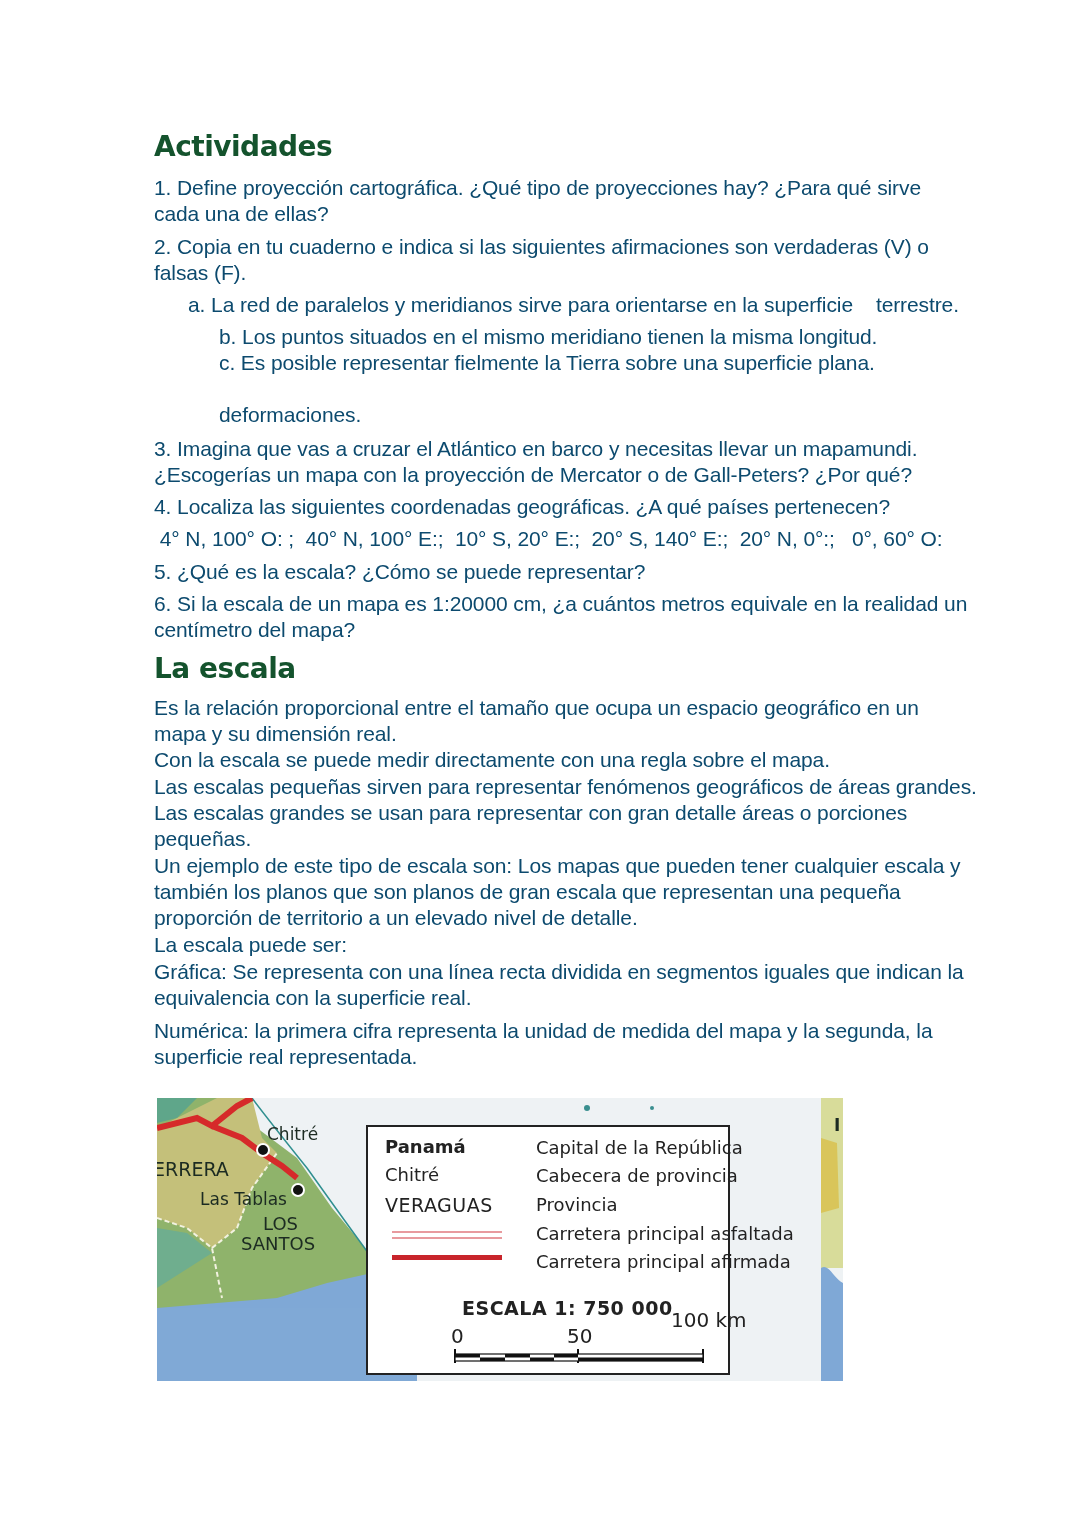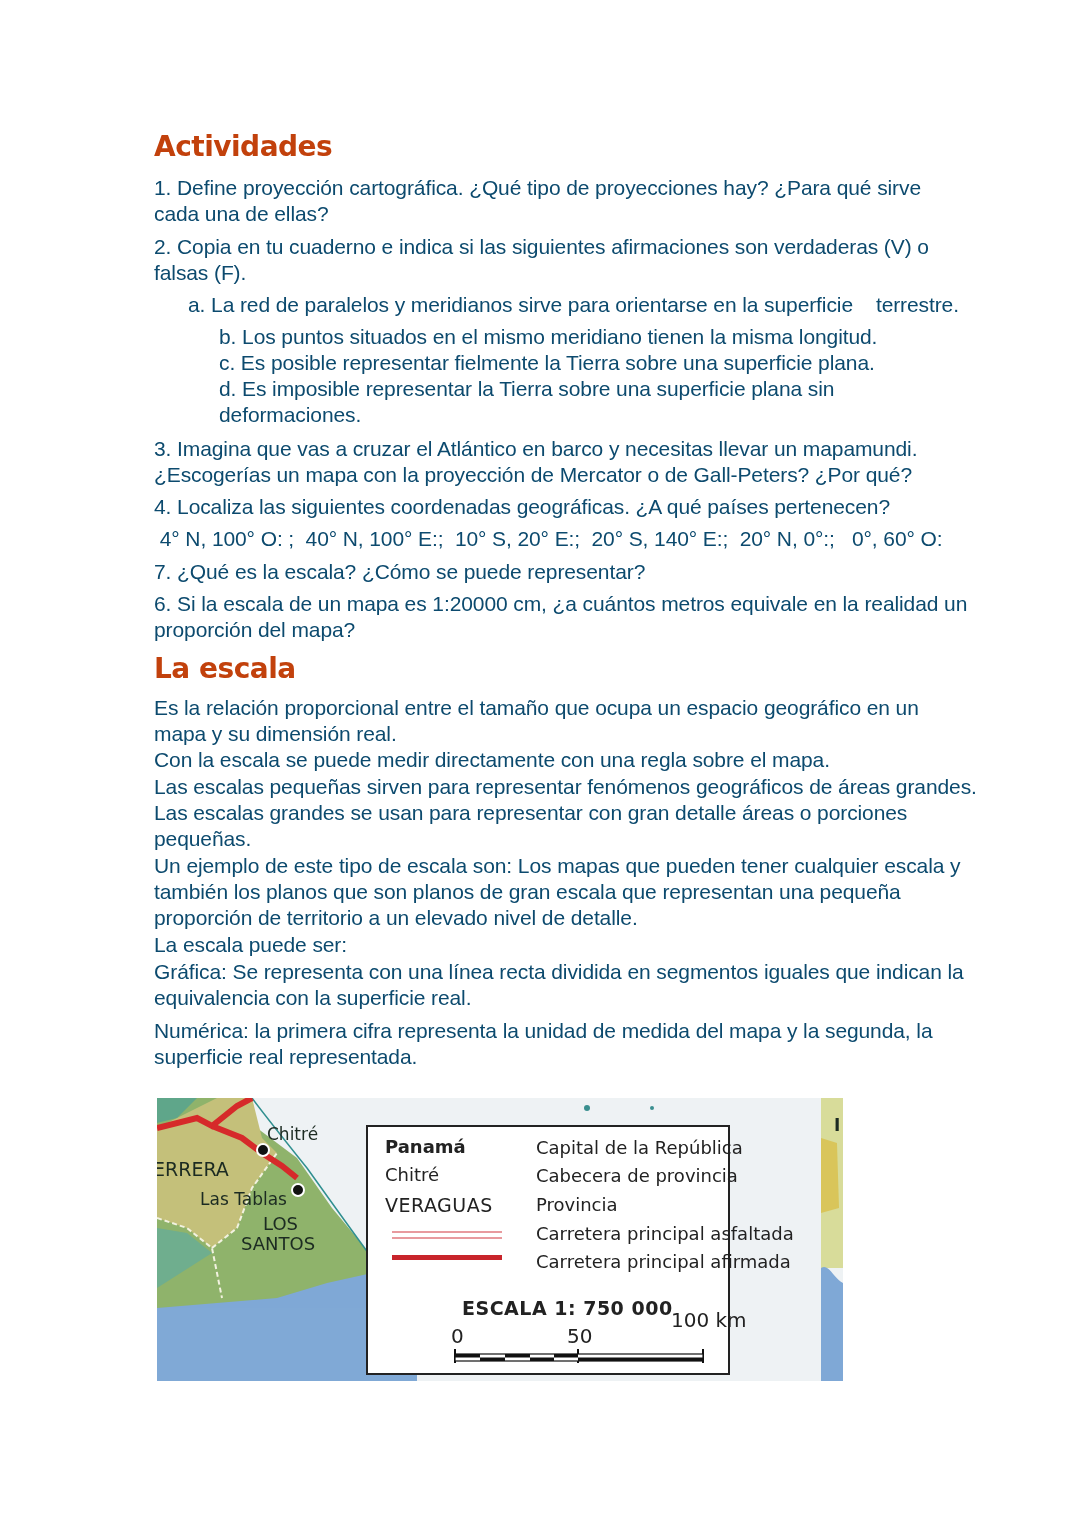--- a/index.html
+++ b/index.html
@@ -1,20 +1,20 @@
 <!DOCTYPE html>
 <html><head>
 <meta charset="utf-8">
 <style>
   html, body { margin: 0; padding: 0; background: #ffffff; }
   body { width: 1080px; height: 1527px; position: relative; overflow: hidden;
          font-family: "Liberation Sans", sans-serif; color: #111; }
   .page { position: absolute; left: 0; top: 0; width: 1080px; height: 1527px; }
   .h { position: absolute; left: 154px; font-family: "DejaVu Sans", sans-serif; font-weight: bold;
-       color: #c2410c; font-size: 28px; letter-spacing: -0.5px; margin: 0; }
+       color: #14532d; font-size: 28px; letter-spacing: -0.5px; margin: 0; }
   .t { position: absolute; left: 154px; font-size: 21px; line-height: 26px; color: #0c4a6e;
        font-family: "Liberation Sans", sans-serif; letter-spacing: -0.1px; white-space: nowrap; }
   .ind1 { left: 188px; }
   .ind2 { left: 219px; }
   b { font-weight: normal; }
   .map { position: absolute; left: 157px; top: 1098px; width: 686px; height: 283px; overflow: hidden;
          background: #d946ef; }
   .map svg { position: absolute; left: 0; top: 0; }
   .lbl { position: absolute; font-family: "DejaVu Sans", sans-serif; color: #1c2b22; font-size: 17px; line-height: 19px; }
   .legend { position: absolute; left: 209px; top: 27px; width: 364px; height: 250px; background: #fff;
@@ -31,33 +31,32 @@
 
   <div class="t" style="top:175px;">1. Define proyección cartográfica. ¿Qué tipo de proyecciones hay? ¿Para qué sirve</div>
   <div class="t" style="top:201px;">cada una de ellas?</div>
 
   <div class="t" style="top:234px;">2. Copia en tu cuaderno e indica si las siguientes afirmaciones son verdaderas (V) o</div>
   <div class="t" style="top:260px;">falsas (F).</div>
 
   <div class="t ind1" style="top:292px; white-space:pre;">a. La red de paralelos y meridianos sirve para orientarse en la superficie    terrestre.</div>
   <div class="t ind2" style="top:324px;">b. Los puntos situados en el mismo meridiano tienen la misma longitud.</div>
   <div class="t ind2" style="top:350px;">c. Es posible representar fielmente la Tierra sobre una superficie plana.</div>
-  <div class="t ind2" style="top:376px;">d. Es imposible representar la Tierra sobre una superficie plana sin</div>
   <div class="t ind2" style="top:402px;">deformaciones.</div>
 
   <div class="t" style="top:436px;">3. Imagina que vas a cruzar el Atlántico en barco y necesitas llevar un mapamundi.</div>
   <div class="t" style="top:462px;">¿Escogerías un mapa con la proyección de Mercator o de Gall-Peters? ¿Por qué?</div>
 
   <div class="t" style="top:494px;">4. Localiza las siguientes coordenadas geográficas. ¿A qué países pertenecen?</div>
   <div class="t" style="top:526px; white-space:pre;"> 4° N, 100° O: ;  40° N, 100° E:;  10° S, 20° E:;  20° S, 140° E:;  20° N, 0°:;   0°, 60° O:</div>
 
-  <div class="t" style="top:559px;">7. ¿Qué es la escala? ¿Cómo se puede representar?</div>
+  <div class="t" style="top:559px;">5. ¿Qué es la escala? ¿Cómo se puede representar?</div>
 
   <div class="t" style="top:591px;">6. Si la escala de un mapa es 1:20000 cm, ¿a cuántos metros equivale en la realidad un</div>
-  <div class="t" style="top:617px;">proporción del mapa?</div>
+  <div class="t" style="top:617px;">centímetro del mapa?</div>
 
   <h2 class="h" style="top:652px;">La escala</h2>
 
   <div class="t" style="top:695px;">Es la relación proporcional entre el tamaño que ocupa un espacio geográfico en un</div>
   <div class="t" style="top:721px;">mapa y su dimensión real.</div>
   <div class="t" style="top:747px;">Con la escala se puede medir directamente con una regla sobre el mapa.</div>
   <div class="t" style="top:774px;">Las escalas pequeñas sirven para representar fenómenos geográficos de áreas grandes.</div>
   <div class="t" style="top:800px;">Las escalas grandes se usan para representar con gran detalle áreas o porciones</div>
   <div class="t" style="top:826px;">pequeñas.</div>
 

